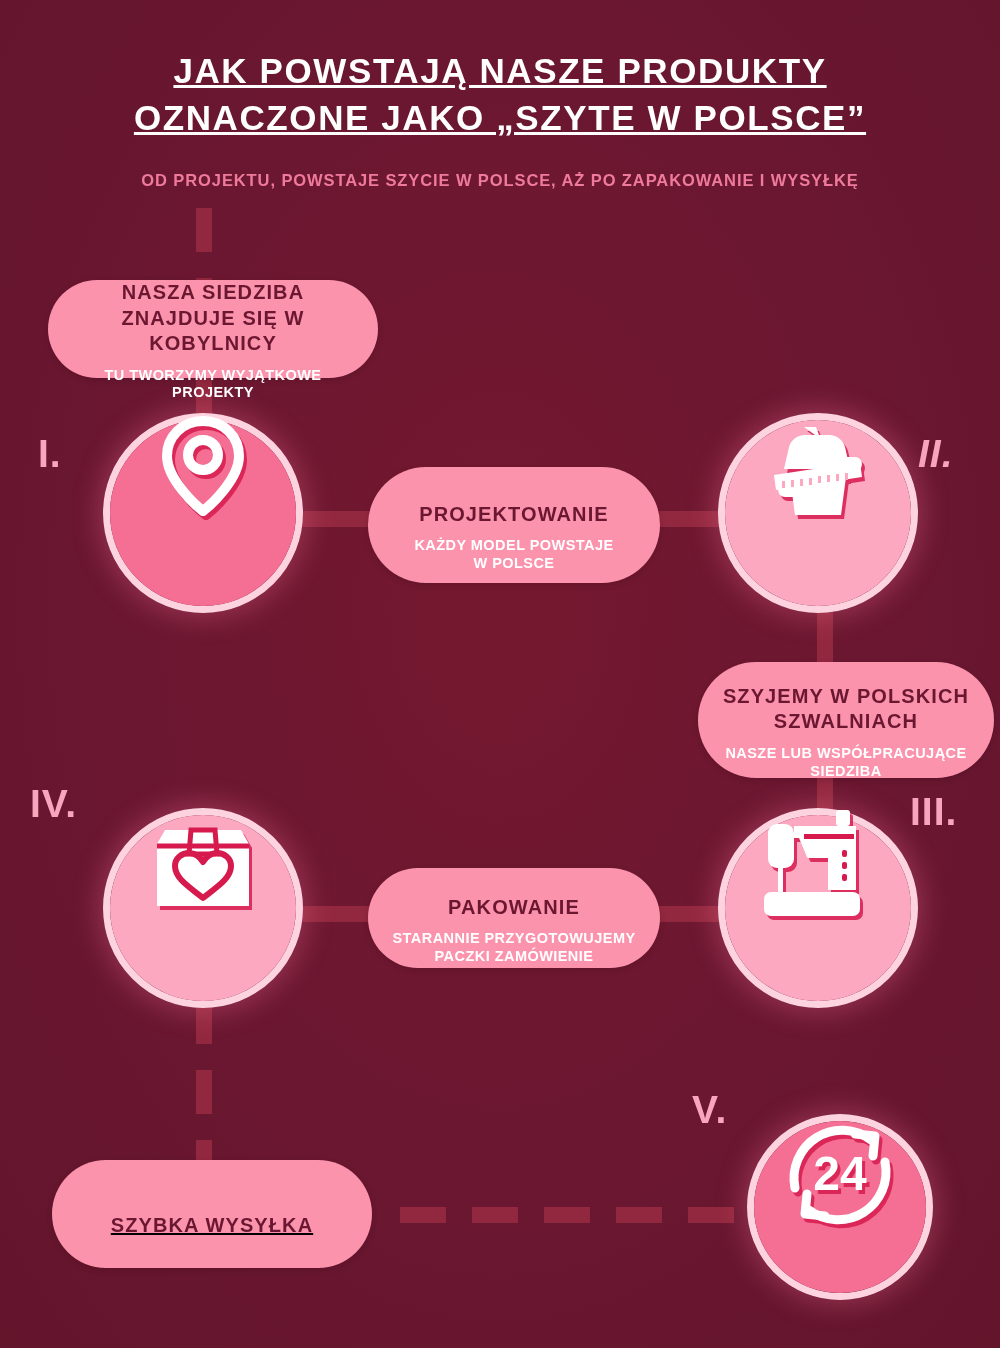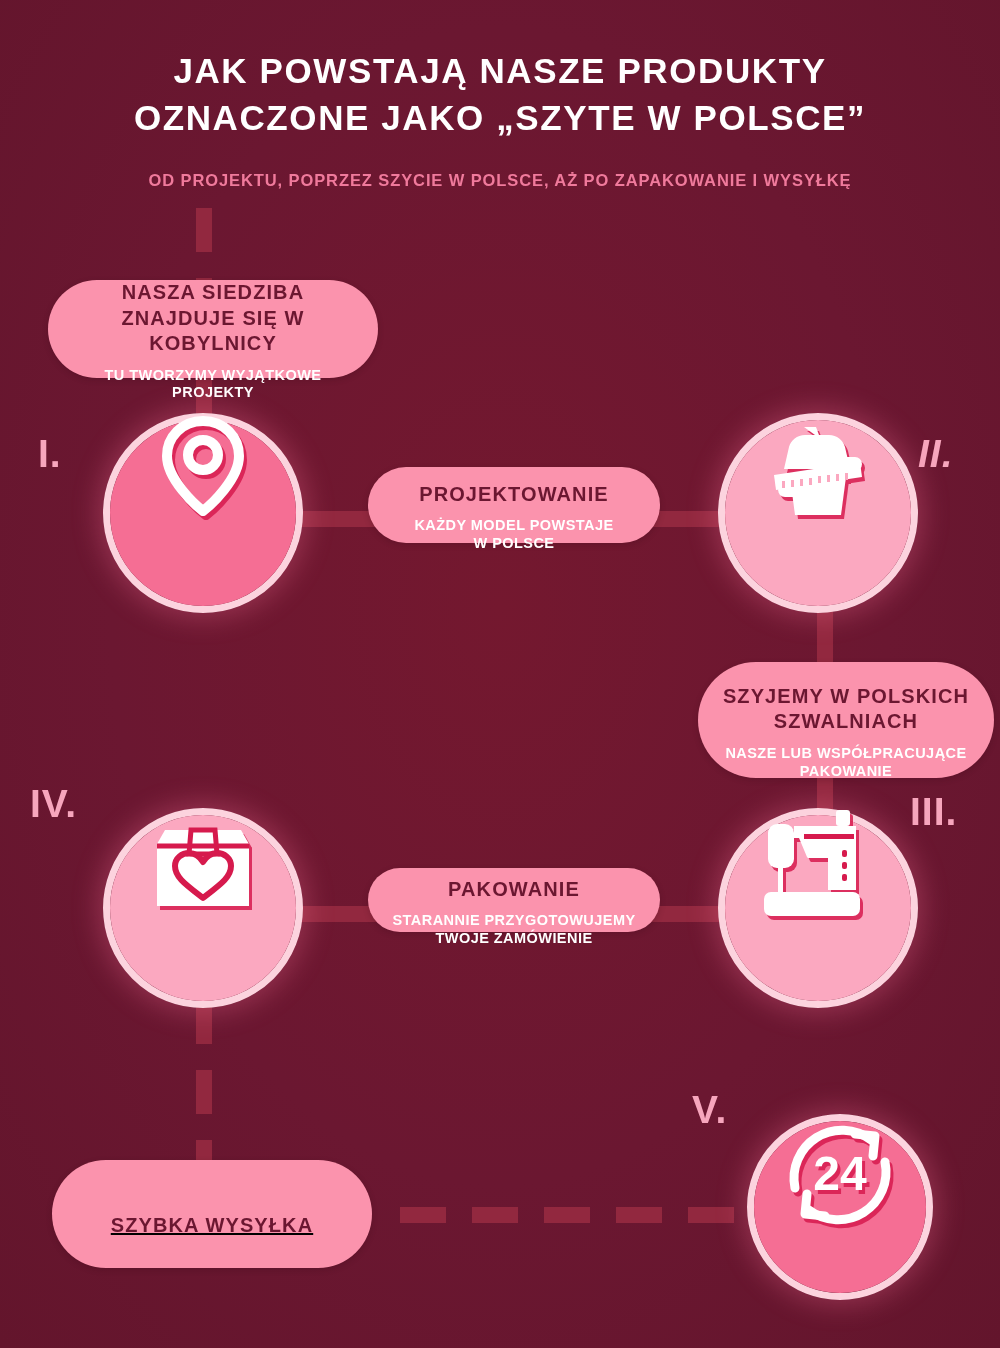--- a/index.html
+++ b/index.html
@@ -18,20 +18,21 @@
   
   .header { position: absolute; left: 0; top: 0; width: 1000px; text-align: center; }
   .title {
     color: #ffffff;
     font-weight: 700;
     font-size: 35px;
     letter-spacing: 1.6px;
     line-height: 1.33;
     padding-top: 48px;
     white-space: pre-line;
+    text-decoration: underline;
   }
   .subtitle {
     color: #f07a9c;
     font-weight: 700;
     font-size: 16.5px;
     letter-spacing: 0.9px;
     padding-top: 30px;
   }
 
   
@@ -112,21 +113,21 @@
   }
 </style>
 </head>
 <body>
 
 <div id="stage">
 
   <div class="header">
     <div class="title">JAK POWSTAJĄ NASZE PRODUKTY
 OZNACZONE JAKO „SZYTE W POLSCE”</div>
-    <div class="subtitle">OD PROJEKTU, POPRZEZ SZYCIE W POLSCE, AŻ PO ZAPAKOWANIE I WYSYŁKĘ</div>
+    <div class="subtitle">OD PROJEKTU, POWSTAJE SZYCIE W POLSCE, AŻ PO ZAPAKOWANIE I WYSYŁKĘ</div>
   </div>
 
   <div class="conn v-dash" style="left:196px; top:208px; width:16px; height:100px;"></div>
 
   <div class="conn v-solid" style="left:196px; top:378px; width:16px; height:60px;"></div>
 
   <div class="conn h-solid" style="left:300px; top:511px; width:100px; height:16px;"></div>
 
   <div class="conn h-solid" style="left:650px; top:511px; width:100px; height:16px;"></div>
 
@@ -156,21 +157,21 @@
 
   <div class="node" style="left:103px; top:413px; width:200px; height:200px;">
     <div class="ring"></div>
     <div class="disc" style="background:#f56e94;"></div>
     <svg width="96" height="104" viewBox="0 0 96 104">
       <path d="M48 8 C27 8 12 24 12 43 C12 66 40 92 48 98 C56 92 84 66 84 43 C84 24 69 8 48 8 Z" fill="none" stroke="#ffffff" stroke-width="10" stroke-linejoin="round"></path>
       <circle cx="48" cy="42" r="15" fill="none" stroke="#ffffff" stroke-width="10"></circle>
     </svg>
   </div>
 
-  <div class="pill" style="left:368px; top:467px; width:292px; height:76px;">
+  <div class="pill" style="left:368px; top:467px; width:292px; height:116px;">
     <div class="p-title">PROJEKTOWANIE</div>
     <div class="p-sub">KAŻDY MODEL POWSTAJE
 W POLSCE</div>
   </div>
 
   <div class="node" style="left:718px; top:413px; width:200px; height:200px;">
     <div class="ring"></div>
     <div class="disc" style="background:#fba8c0;"></div>
     <svg width="116" height="116" viewBox="0 0 116 116">
 
@@ -194,21 +195,21 @@
         <rect x="76" y="61" width="3" height="7"></rect>
         <rect x="85" y="60" width="3" height="7"></rect>
       </g>
     </svg>
   </div>
 
   <div class="pill" style="left:698px; top:662px; width:296px; height:116px;">
     <div class="p-title">SZYJEMY W POLSKICH
 SZWALNIACH</div>
     <div class="p-sub">NASZE LUB WSPÓŁPRACUJĄCE
-PAKOWANIE</div>
+SIEDZIBA</div>
   </div>
 
   <div class="node" style="left:718px; top:808px; width:200px; height:200px;">
     <div class="ring"></div>
     <div class="disc" style="background:#fba8c0;"></div>
     <svg width="116" height="112" viewBox="0 0 116 112">
 
       <rect x="76" y="2" width="14" height="16" rx="3" fill="#ffffff"></rect>
 
       <path d="M34 18 h62 v64 h-28 v-32 h-20 l-1 -1 z" fill="#ffffff"></path>
@@ -223,24 +224,24 @@
       <rect x="44" y="26" width="50" height="5" fill="#d61a4d"></rect>
 
       <g fill="#d61a4d">
         <rect x="82" y="42" width="5" height="7" rx="2"></rect>
         <rect x="82" y="54" width="5" height="7" rx="2"></rect>
         <rect x="82" y="66" width="5" height="7" rx="2"></rect>
       </g>
     </svg>
   </div>
 
-  <div class="pill" style="left:368px; top:868px; width:292px; height:64px;">
+  <div class="pill" style="left:368px; top:868px; width:292px; height:100px;">
     <div class="p-title">PAKOWANIE</div>
     <div class="p-sub">STARANNIE PRZYGOTOWUJEMY
-TWOJE ZAMÓWIENIE</div>
+PACZKI ZAMÓWIENIE</div>
   </div>
 
   <div class="node" style="left:103px; top:808px; width:200px; height:200px;">
     <div class="ring"></div>
     <div class="disc" style="background:#fba8c0;"></div>
     <svg width="104" height="104" viewBox="0 0 104 104">
 
       <path d="M14 22 h76 l8 14 h-92 z" fill="#ffffff"></path>
 
       <rect x="6" y="36" width="92" height="62" fill="#ffffff"></rect>

